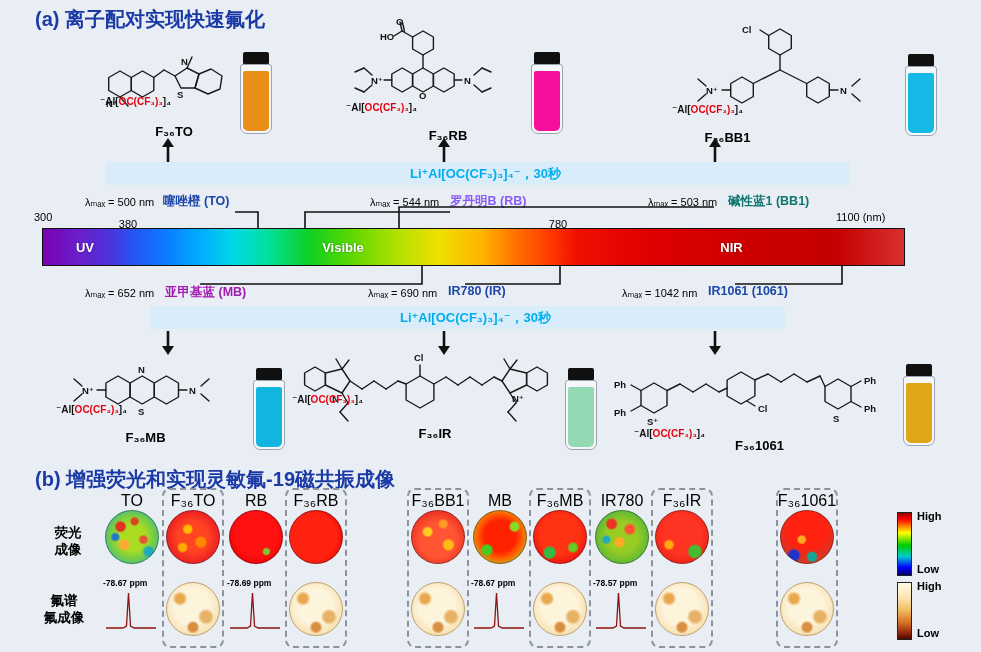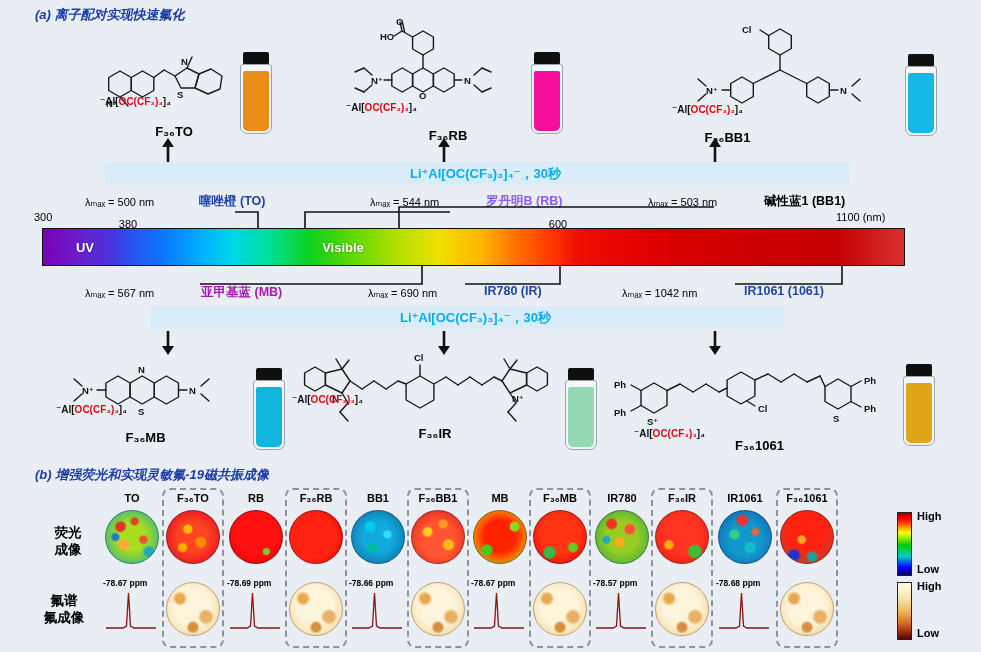--- a/index.html
+++ b/index.html
@@ -1,46 +1,46 @@
 <!DOCTYPE html>
 <html><head>
 <meta charset="utf-8">
 <style>
   * { margin:0; padding:0; box-sizing:border-box; }
   html,body { background:#ffffff; }
   body { font-family:"Liberation Sans","DejaVu Sans",sans-serif; }
   .fig { position:relative; width:981px; height:652px; overflow:hidden; background:#e9eef5; }
-  .ptitle { position:absolute; font-size:13px; font-weight:bold; color:#1b3aa6; white-space:nowrap;font-style:italic; }
+  .ptitle { position:absolute; font-size:20px; font-weight:bold; color:#1b3aa6; white-space:nowrap; }
   .mol { position:absolute; }
   .bond line, .bond polygon, .bond polyline { fill:none; stroke:#191919; stroke-width:1.4; stroke-linejoin:round; stroke-linecap:round; }
   .mol text { font-size:9.5px; font-weight:bold; fill:#111; }
   .ion { position:absolute; font-size:10px; font-weight:bold; color:#111; white-space:nowrap; }
   .plabel { position:absolute; font-size:13px; font-weight:bold; color:#000; text-align:center; white-space:nowrap; }
   .vial { position:absolute; width:34px; }
   .cap { width:26px; height:12px; background:#101010; border-radius:2px 2px 1px 1px; margin:0 auto; }
   .glass { width:32px; height:70px; margin:0 auto; border:1px solid #9aa4b0; border-radius:3px 3px 7px 7px; background:rgba(255,255,255,0.55); position:relative; overflow:hidden; }
   .liquid { position:absolute; left:2px; right:2px; bottom:2px; height:60px; border-radius:2px 2px 5px 5px; }
   .arrow { position:absolute; }
   .banner { position:absolute; height:23px; background:#d9ecf9; border-radius:4px; text-align:center; line-height:23px; font-size:13px; font-weight:bold; white-space:nowrap;padding-left:16px; }
   .lam { position:absolute; font-size:11px; color:#000; white-space:nowrap; }
-  .dye { position:absolute; font-size:12.5px; font-weight:bold; white-space:nowrap;margin-left:36px; }
+  .dye { position:absolute; font-size:12.5px; font-weight:bold; white-space:nowrap; }
   .tick { position:absolute; font-size:11px; color:#000; white-space:nowrap; }
   .tickc { text-align:center; }
   .spectrum { position:absolute; left:42px; top:228px; width:863px; height:38px; border:1.5px solid #111;
     background:linear-gradient(to right,
       #7a00b5 0%, #6a1ec8 4%, #4a34dd 8%, #2a50f0 10%,
       #0a78ff 14%, #00aaff 18%, #00d8e8 22%, #00e0a0 26%,
       #10d020 31%, #60d800 36%, #b0e000 41%, #f0e000 46%,
       #ffb400 51%, #ff7000 55%, #ff3800 59%, #f01000 62%,
       #e00000 70%, #cc0000 82%, #c40000 92%, #d83030 100%); }
   .region { position:absolute; top:240px; font-size:13px; font-weight:bold; color:#fff; text-align:center; text-shadow:0 0 2px rgba(0,0,0,0.45); }
   .overlay { position:absolute; left:0; top:0; pointer-events:none; }
   .cl { fill:none; stroke:#111; stroke-width:1.6; }
   .bcol { position:absolute; top:492px; width:60px; display:flex; flex-direction:column; align-items:center; }
-  .bhead { font-size:11px; font-weight:bold; white-space:nowrap; height:16px; color:#000; }
+  .bhead { font-size:16px; font-weight:normal; white-space:nowrap; height:16px; color:#000; }
   .hm { width:54px; height:54px; border-radius:50%; border:1px solid rgba(20,30,40,0.4); margin-top:2px; }
   .fm { width:54px; height:54px; border-radius:50%; border:1px solid #c0a070; margin-top:18px;
     background:
       radial-gradient(circle at 25% 30%, #eaa84e 0 8%, rgba(0,0,0,0) 14%),
       radial-gradient(circle at 75% 65%, #e8b266 0 10%, rgba(0,0,0,0) 16%),
       radial-gradient(circle at 50% 85%, #d89040 0 8%, rgba(0,0,0,0) 13%),
       radial-gradient(circle at 48% 45%, #fdf4dc 0 45%, #f6e0b0 75%, #eec183 100%); }
   .nmr { margin-top:14px; width:58px; }
   .ppm { font-size:8.5px; font-weight:bold; color:#000; white-space:nowrap; }
   .peak { fill:none; stroke:#8b1512; stroke-width:1.3; }
@@ -219,41 +219,42 @@
       <polygon points="2,9 8,0 14,9" fill="#111"></polygon>
     </svg>
 
   <div class="banner" style="left: 105px; top: 162px; width: 745px; color: rgb(0, 174, 239);">Li⁺Al[OC(CF₃)₃]₄⁻，30秒</div>
 
   <div class="lam" style="left:85px;top:196px">λₘₐₓ = 500 nm</div>
   <div class="dye" style="left: 163px; top: 193px; color: rgb(28, 70, 168);">噻唑橙 (TO)</div>
   <div class="lam" style="left:370px;top:196px">λₘₐₓ = 544 nm</div>
   <div class="dye" style="left: 450px; top: 193px; color: #8b5cf6;">罗丹明B (RB)</div>
   <div class="lam" style="left:648px;top:196px">λₘₐₓ = 503 nm</div>
-  <div class="dye" style="left: 728px; top: 193px; color: #000000;">碱性蓝1 (BB1)</div>
+  <div class="dye" style="left: 728px; top: 193px; color: #0f766e;">碱性蓝1 (BB1)</div>
 
   <div class="tick" style="left:34px;top:211px">300</div>
   <div class="tick tickc" style="left:112px;top:218px;width:32px">380</div>
-  <div class="tick tickc" style="left:542px;top:218px;width:32px">600</div>
+  <div class="tick tickc" style="left:542px;top:218px;width:32px">780</div>
   <div class="tick" style="left:836px;top:211px">1100 (nm)</div>
 
   <div class="spectrum"></div>
   <div class="region" style="left:42px;width:86px">UV</div>
   <div class="region" style="left:128px;width:430px">Visible</div>
+  <div class="region" style="left:558px;width:347px">NIR</div>
 
   <svg class="overlay" width="981" height="652">
     <polyline class="cl" points="235,212 258,212 258,228"></polyline>
     <polyline class="cl" points="450,212 305,212 305,228"></polyline>
     <polyline class="cl" points="714,207 399,207 399,228"></polyline>
     <polyline class="cl" points="200,284 422,284 422,266"></polyline>
     <polyline class="cl" points="465,284 560,284 560,266"></polyline>
     <polyline class="cl" points="735,284 842,284 842,266"></polyline>
   </svg>
 
-  <div class="lam" style="left:85px;top:287px">λₘₐₓ = 567 nm</div>
+  <div class="lam" style="left:85px;top:287px">λₘₐₓ = 652 nm</div>
   <div class="dye" style="left: 165px; top: 284px; color: #a21caf;">亚甲基蓝 (MB)</div>
   <div class="lam" style="left:368px;top:287px">λₘₐₓ = 690 nm</div>
   <div class="dye" style="left: 448px; top: 284px; color: rgb(28, 70, 168);">IR780 (IR)</div>
   <div class="lam" style="left:622px;top:287px">λₘₐₓ = 1042 nm</div>
   <div class="dye" style="left: 708px; top: 284px; color: rgb(28, 70, 168);">IR1061 (1061)</div>
 
   <div class="banner" style="left: 150px; top: 306px; width: 635px; color: rgb(0, 174, 239);">Li⁺Al[OC(CF₃)₃]₄⁻，30秒</div>
 
   <svg class="arrow" style="left:160px;top:331px" width="16" height="24">
       <line x1="8" y1="0" x2="8" y2="17" stroke="#111" stroke-width="2.6"></line>
@@ -417,30 +418,20 @@
       <svg width="56" height="44" viewBox="0 0 56 44">
           <polyline class="peak" points="3,40 20,40 23.5,38 25.5,5 27.5,38 31,40 53,40"></polyline>
         </svg>
     </div>
   </div>
   <div class="bcol" style="left:286px">
     <div class="bhead">F₃₆RB</div>
     <div class="hm hm-frb"></div>
     <div class="fm"></div>
   </div>
-  <div class="bcol" style="left:348px">
-    <div class="bhead">BB1</div>
-    <div class="hm hm-bb1"></div>
-    <div class="nmr">
-      <div class="ppm">-78.66 ppm</div>
-      <svg width="56" height="44" viewBox="0 0 56 44">
-          <polyline class="peak" points="3,40 20,40 23.5,38 25.5,5 27.5,38 31,40 53,40"></polyline>
-        </svg>
-    </div>
-  </div>
   <div class="bcol" style="left:408px">
     <div class="bhead">F₃₆BB1</div>
     <div class="hm hm-fbb1"></div>
     <div class="fm"></div>
   </div>
   <div class="bcol" style="left:470px">
     <div class="bhead">MB</div>
     <div class="hm hm-mb"></div>
     <div class="nmr">
       <div class="ppm">-78.67 ppm</div>
@@ -462,30 +453,20 @@
       <svg width="56" height="44" viewBox="0 0 56 44">
           <polyline class="peak" points="3,40 20,40 23.5,38 25.5,5 27.5,38 31,40 53,40"></polyline>
         </svg>
     </div>
   </div>
   <div class="bcol" style="left:652px">
     <div class="bhead">F₃₆IR</div>
     <div class="hm hm-fir"></div>
     <div class="fm"></div>
   </div>
-  <div class="bcol" style="left:715px">
-    <div class="bhead">IR1061</div>
-    <div class="hm hm-ir1061"></div>
-    <div class="nmr">
-      <div class="ppm">-78.68 ppm</div>
-      <svg width="56" height="44" viewBox="0 0 56 44">
-          <polyline class="peak" points="3,40 20,40 23.5,38 25.5,5 27.5,38 31,40 53,40"></polyline>
-        </svg>
-    </div>
-  </div>
   <div class="bcol" style="left:777px">
     <div class="bhead">F₃₆1061</div>
     <div class="hm hm-f1061"></div>
     <div class="fm"></div>
   </div>
 
   <div class="cb cb-fluor" style="left:897px;top:512px;height:64px"></div>
   <div class="cblab" style="left:917px;top:510px">High</div>
   <div class="cblab" style="left:917px;top:563px">Low</div>
   <div class="cb cb-f19" style="left:897px;top:582px;height:58px"></div>

